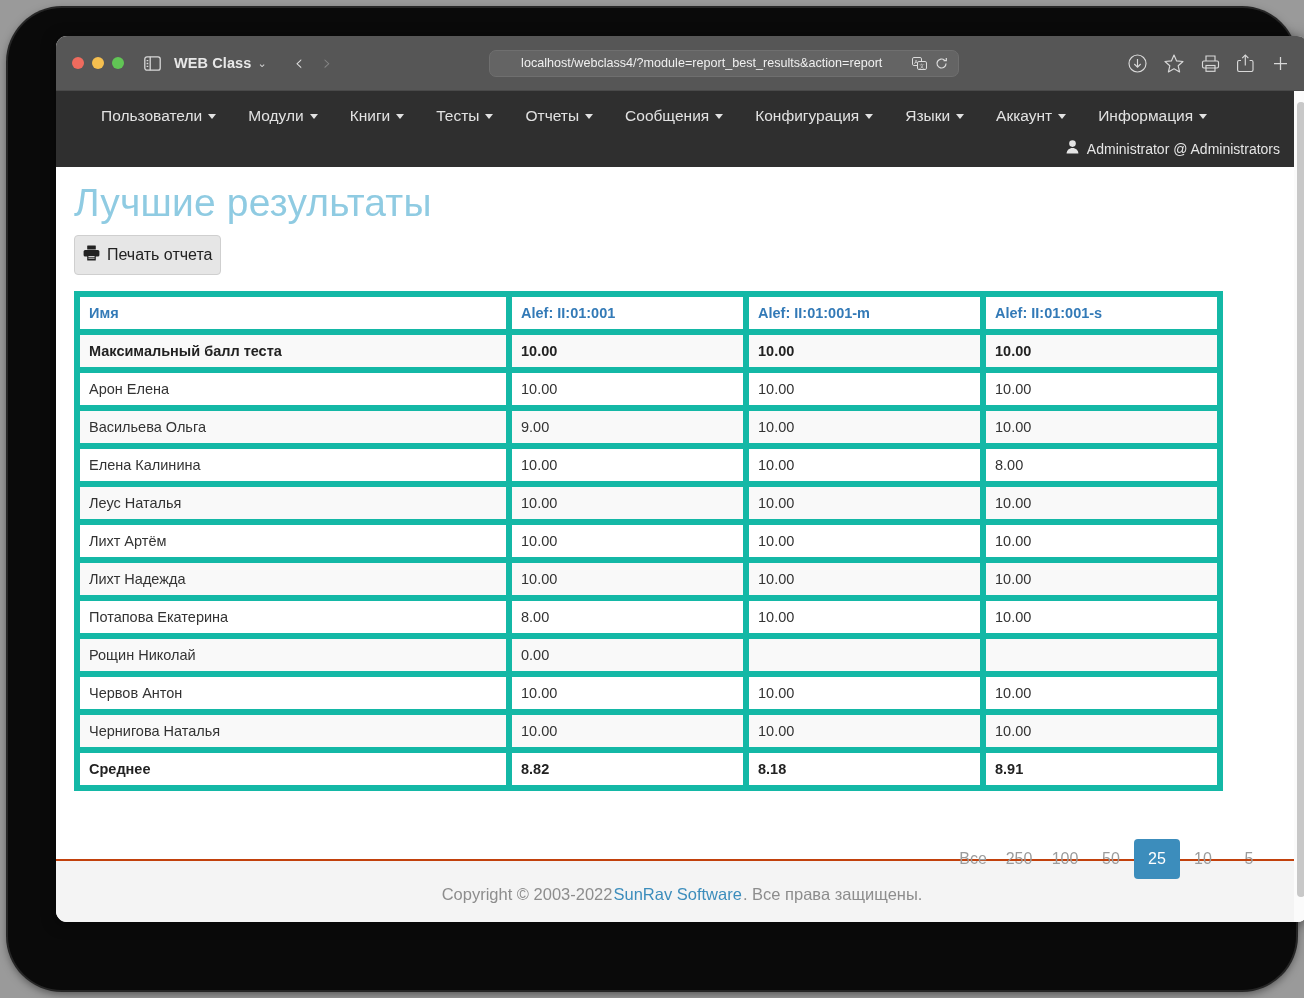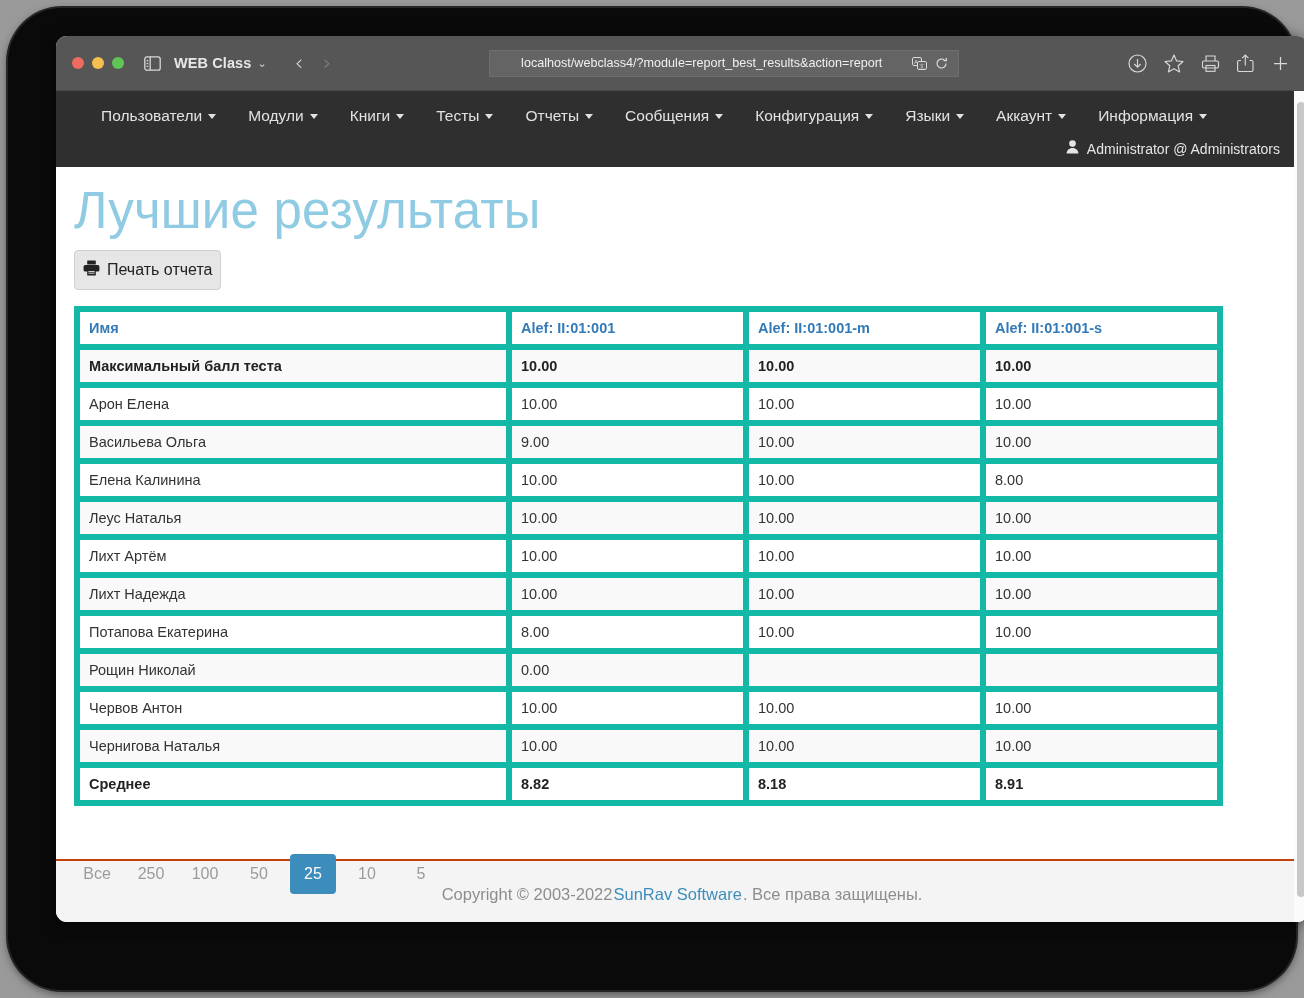--- a/index.html
+++ b/index.html
@@ -94,21 +94,21 @@
   #urlbar-wrap {
     flex: 1;
     display: flex;
     justify-content: center;
   }
   #urlbar {
     width: 470px;
     height: 27px;
     background: #646464;
     border: 1px solid #6f6f6f;
-    border-radius: 1px;
+    border-radius: 7px;
     display: flex;
     align-items: center;
     padding: 0 10px;
     box-sizing: border-box;
     gap: 8px;
   }
   #url-text {
     flex: 1;
     text-align: center;
     color: #f0f0f0;
@@ -173,21 +173,21 @@
 
   
   #page-body {
     background: #ffffff;
     padding: 0 18px;
     height: 678px;
     box-sizing: border-box;
     position: relative;
   }
   #page-title {
-    font-size: 51px;
+    font-size: 39px;
     font-weight: normal;
     color: #8fcbe2;
     margin: 14px 0 10px 0;
     padding-left: 0;
     letter-spacing: .2px;
   }
   #print-report-button {
     display: inline-flex;
     align-items: center;
     gap: 7px;
@@ -227,21 +227,22 @@
   #results-table td { color: #333333; }
   #results-table tbody tr:nth-child(odd) { background: #f9f9f9; }
   #results-table tbody tr:nth-child(even) { background: #ffffff; }
   #results-table tr.emphasis td { font-weight: bold; color: #222; }
   .col-name  { width: 432px; }
   .col-score { width: 237px; }
 
   
   #pagination {
     display: flex;
-    gap: 8px;
+    justify-content: flex-end;
+    gap: 0px;
     margin-top: 48px;
     padding-right: 18px;
   }
   .page-link {
     min-width: 46px;
     text-align: center;
     padding: 11px 6px;
     font-size: 16px;
     color: #9b9b9b;
     cursor: pointer;

